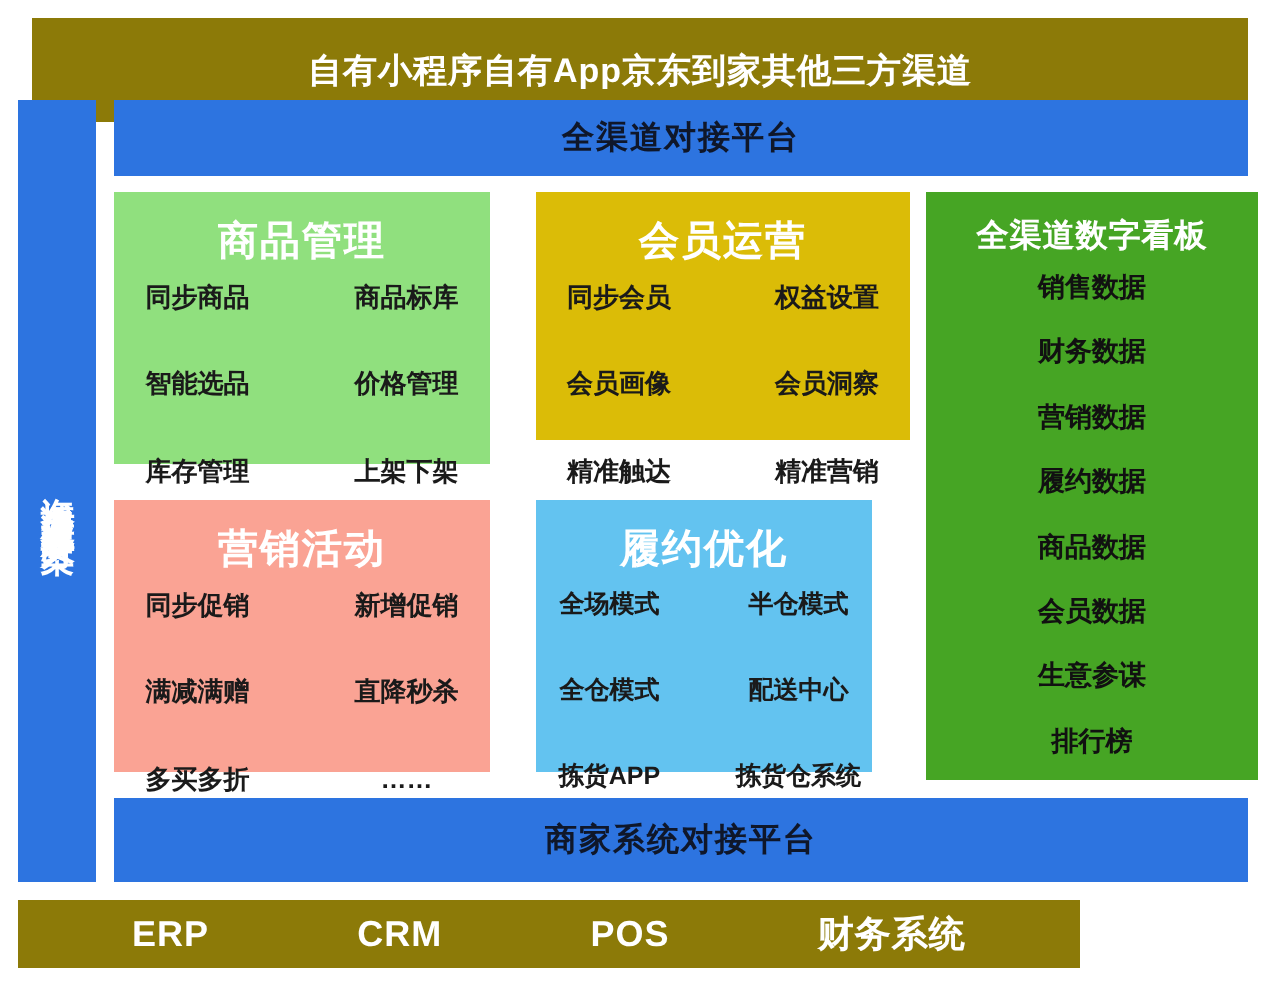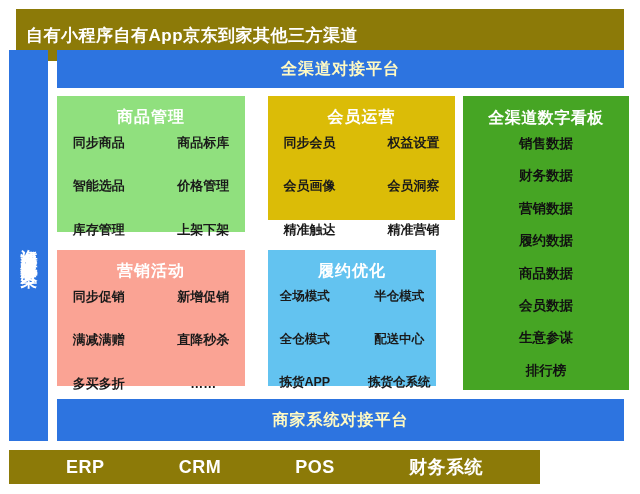--- a/index.html
+++ b/index.html
@@ -24,21 +24,21 @@
   
   .channel-bar {
     position: absolute;
     left: 16px;
     top: 9px;
     width: 608px;
     height: 52px;
     background: #8c7a08;
     display: flex;
     align-items: center;
-    justify-content: flex-start;
+    justify-content: center;
     padding: 0 10px;
     box-sizing: border-box;
   }
   .channel-item {
     color: #ffffff;
     font-size: 17px;
     font-weight: bold;
     letter-spacing: 0.5px;
     white-space: nowrap;
   }
@@ -68,21 +68,21 @@
     white-space: nowrap;
   }
 
   
   .platform-bar {
     position: absolute;
     background: #2d74e0;
     display: flex;
     align-items: center;
     justify-content: center;
-    color: #fef9c3;
+    color: #0f172a;
     font-size: 16px;
     font-weight: bold;
     letter-spacing: 1px;
   }
   .platform-top {
     left: 57px;
     top: 50px;
     width: 567px;
     height: 38px;
   }
@@ -109,21 +109,21 @@
     flex-direction: column;
     align-items: center;
   }
   .card-green  { left: 0px;   top: 0px;   width: 188px; height: 136px; background: #90e07e; }
   .card-gold   { left: 211px; top: 0px;   width: 187px; height: 124px; background: #dbbc07; }
   .card-pink   { left: 0px;   top: 154px; width: 188px; height: 136px; background: #faa394; }
   .card-blue   { left: 211px; top: 154px; width: 168px; height: 136px; background: #63c3f0; }
 
   .card-title {
     color: #ffffff;
-    font-size: 16px;
+    font-size: 20px;
     font-weight: bold;
     letter-spacing: 1px;
     margin: 5px 0 8px 0;
     text-align: center;
   }
   .card-items {
     display: grid;
     grid-template-columns: 1fr 1fr;
     row-gap: 7px;
     column-gap: 6px;

